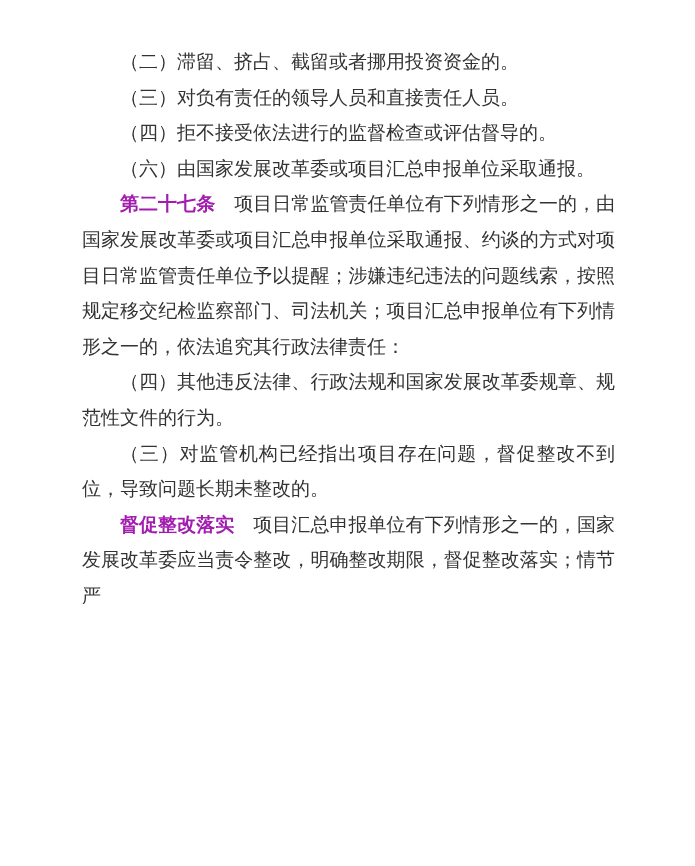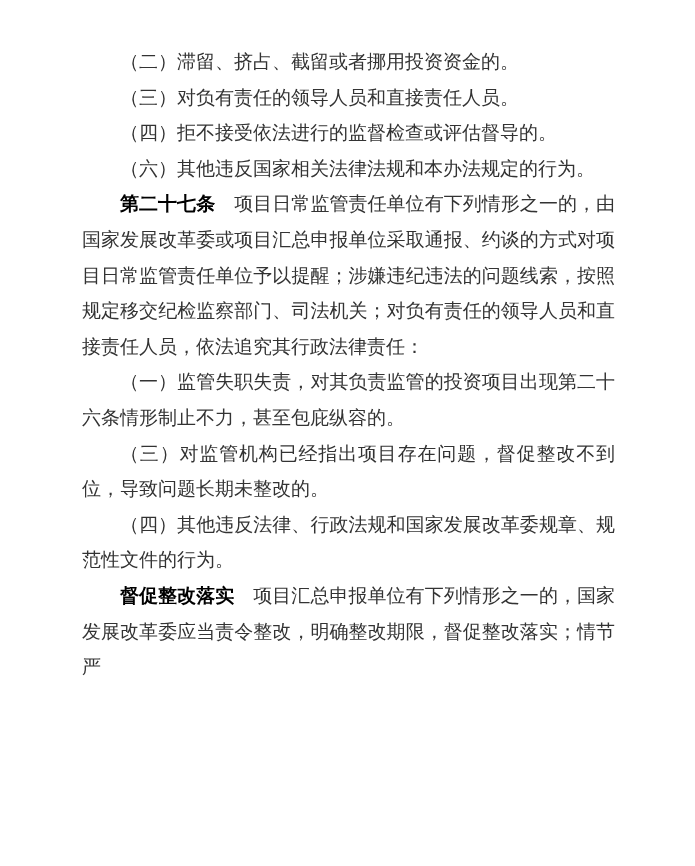--- a/index.html
+++ b/index.html
@@ -25,31 +25,30 @@
     color: #333333;
     text-align: justify;
     text-justify: inter-ideograph;
     text-indent: 2em;
     line-break: strict;
     word-break: normal;
     letter-spacing: 0;
   }
   .doc p b {
     font-weight: 700;
-    color: #000000;
+    color: #a21caf;
   }
 </style>
 </head>
 <body>
 
 <div class="page">
   <div class="doc">
     <p>（二）滞留、挤占、截留或者挪用投资资金的。</p>
     <p>（三）对负有责任的领导人员和直接责任人员。</p>
     <p>（四）拒不接受依法进行的监督检查或评估督导的。</p>
-    <p>（六）其他违反国家相关法律法规和本办法规定的行为。</p>
-    <p><b>第二十七条</b><span>　项目日常监管责任单位有下列情形之一的，由国家发展改革委或项目汇总申报单位采取通报、约谈的方式对项目日常监管责任单位予以提醒；涉嫌违纪违法的问题线索，按照规定移交纪检监察部门、司法机关；对负有责任的领导人员和直接责任人员，依法追究其行政法律责任：</span></p>
-    <p>（一）监管失职失责，对其负责监管的投资项目出现第二十六条情形制止不力，甚至包庇纵容的。</p>
+    <p>（六）由国家发展改革委或项目汇总申报单位采取通报。</p>
+    <p><b>第二十七条</b><span>　项目日常监管责任单位有下列情形之一的，由国家发展改革委或项目汇总申报单位采取通报、约谈的方式对项目日常监管责任单位予以提醒；涉嫌违纪违法的问题线索，按照规定移交纪检监察部门、司法机关；项目汇总申报单位有下列情形之一的，依法追究其行政法律责任：</span></p>
+    <p>（四）其他违反法律、行政法规和国家发展改革委规章、规范性文件的行为。</p>
     <p>（三）对监管机构已经指出项目存在问题，督促整改不到位，导致问题长期未整改的。</p>
-    <p>（四）其他违反法律、行政法规和国家发展改革委规章、规范性文件的行为。</p>
     <p><b>督促整改落实</b><span>　项目汇总申报单位有下列情形之一的，国家发展改革委应当责令整改，明确整改期限，督促整改落实；情节严</span></p>
   </div>
 </div>
 
 </body></html>

